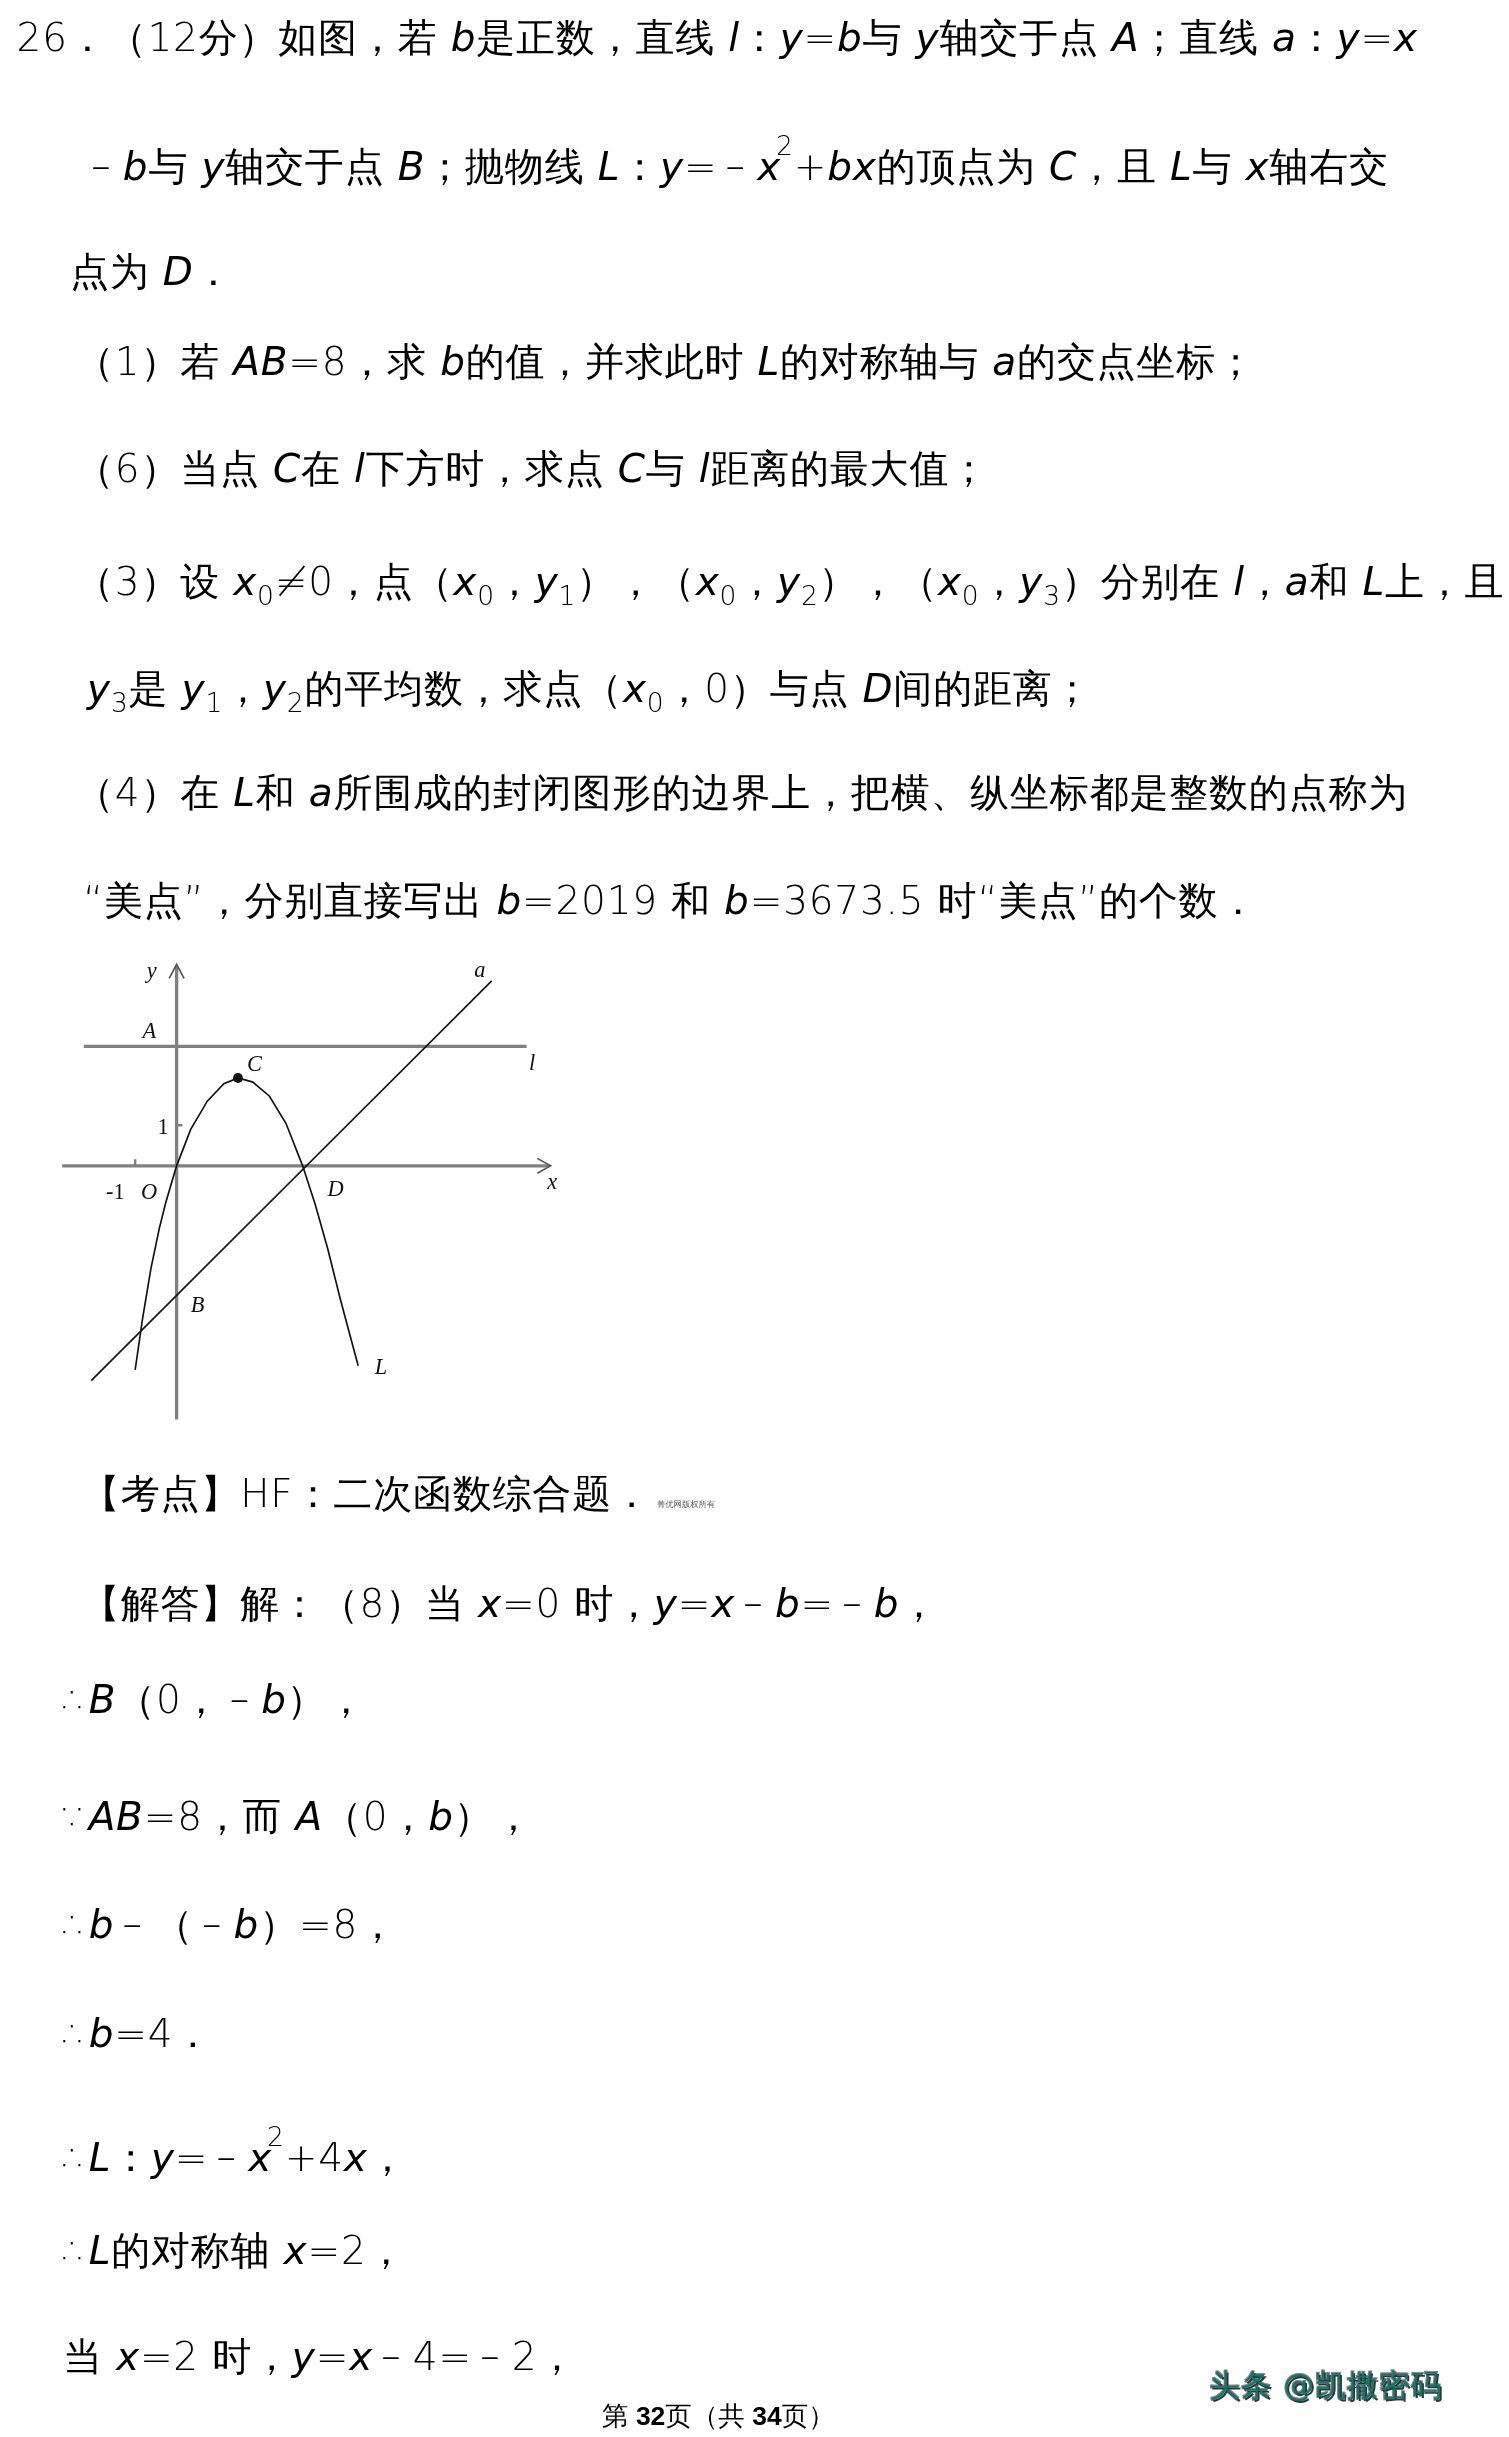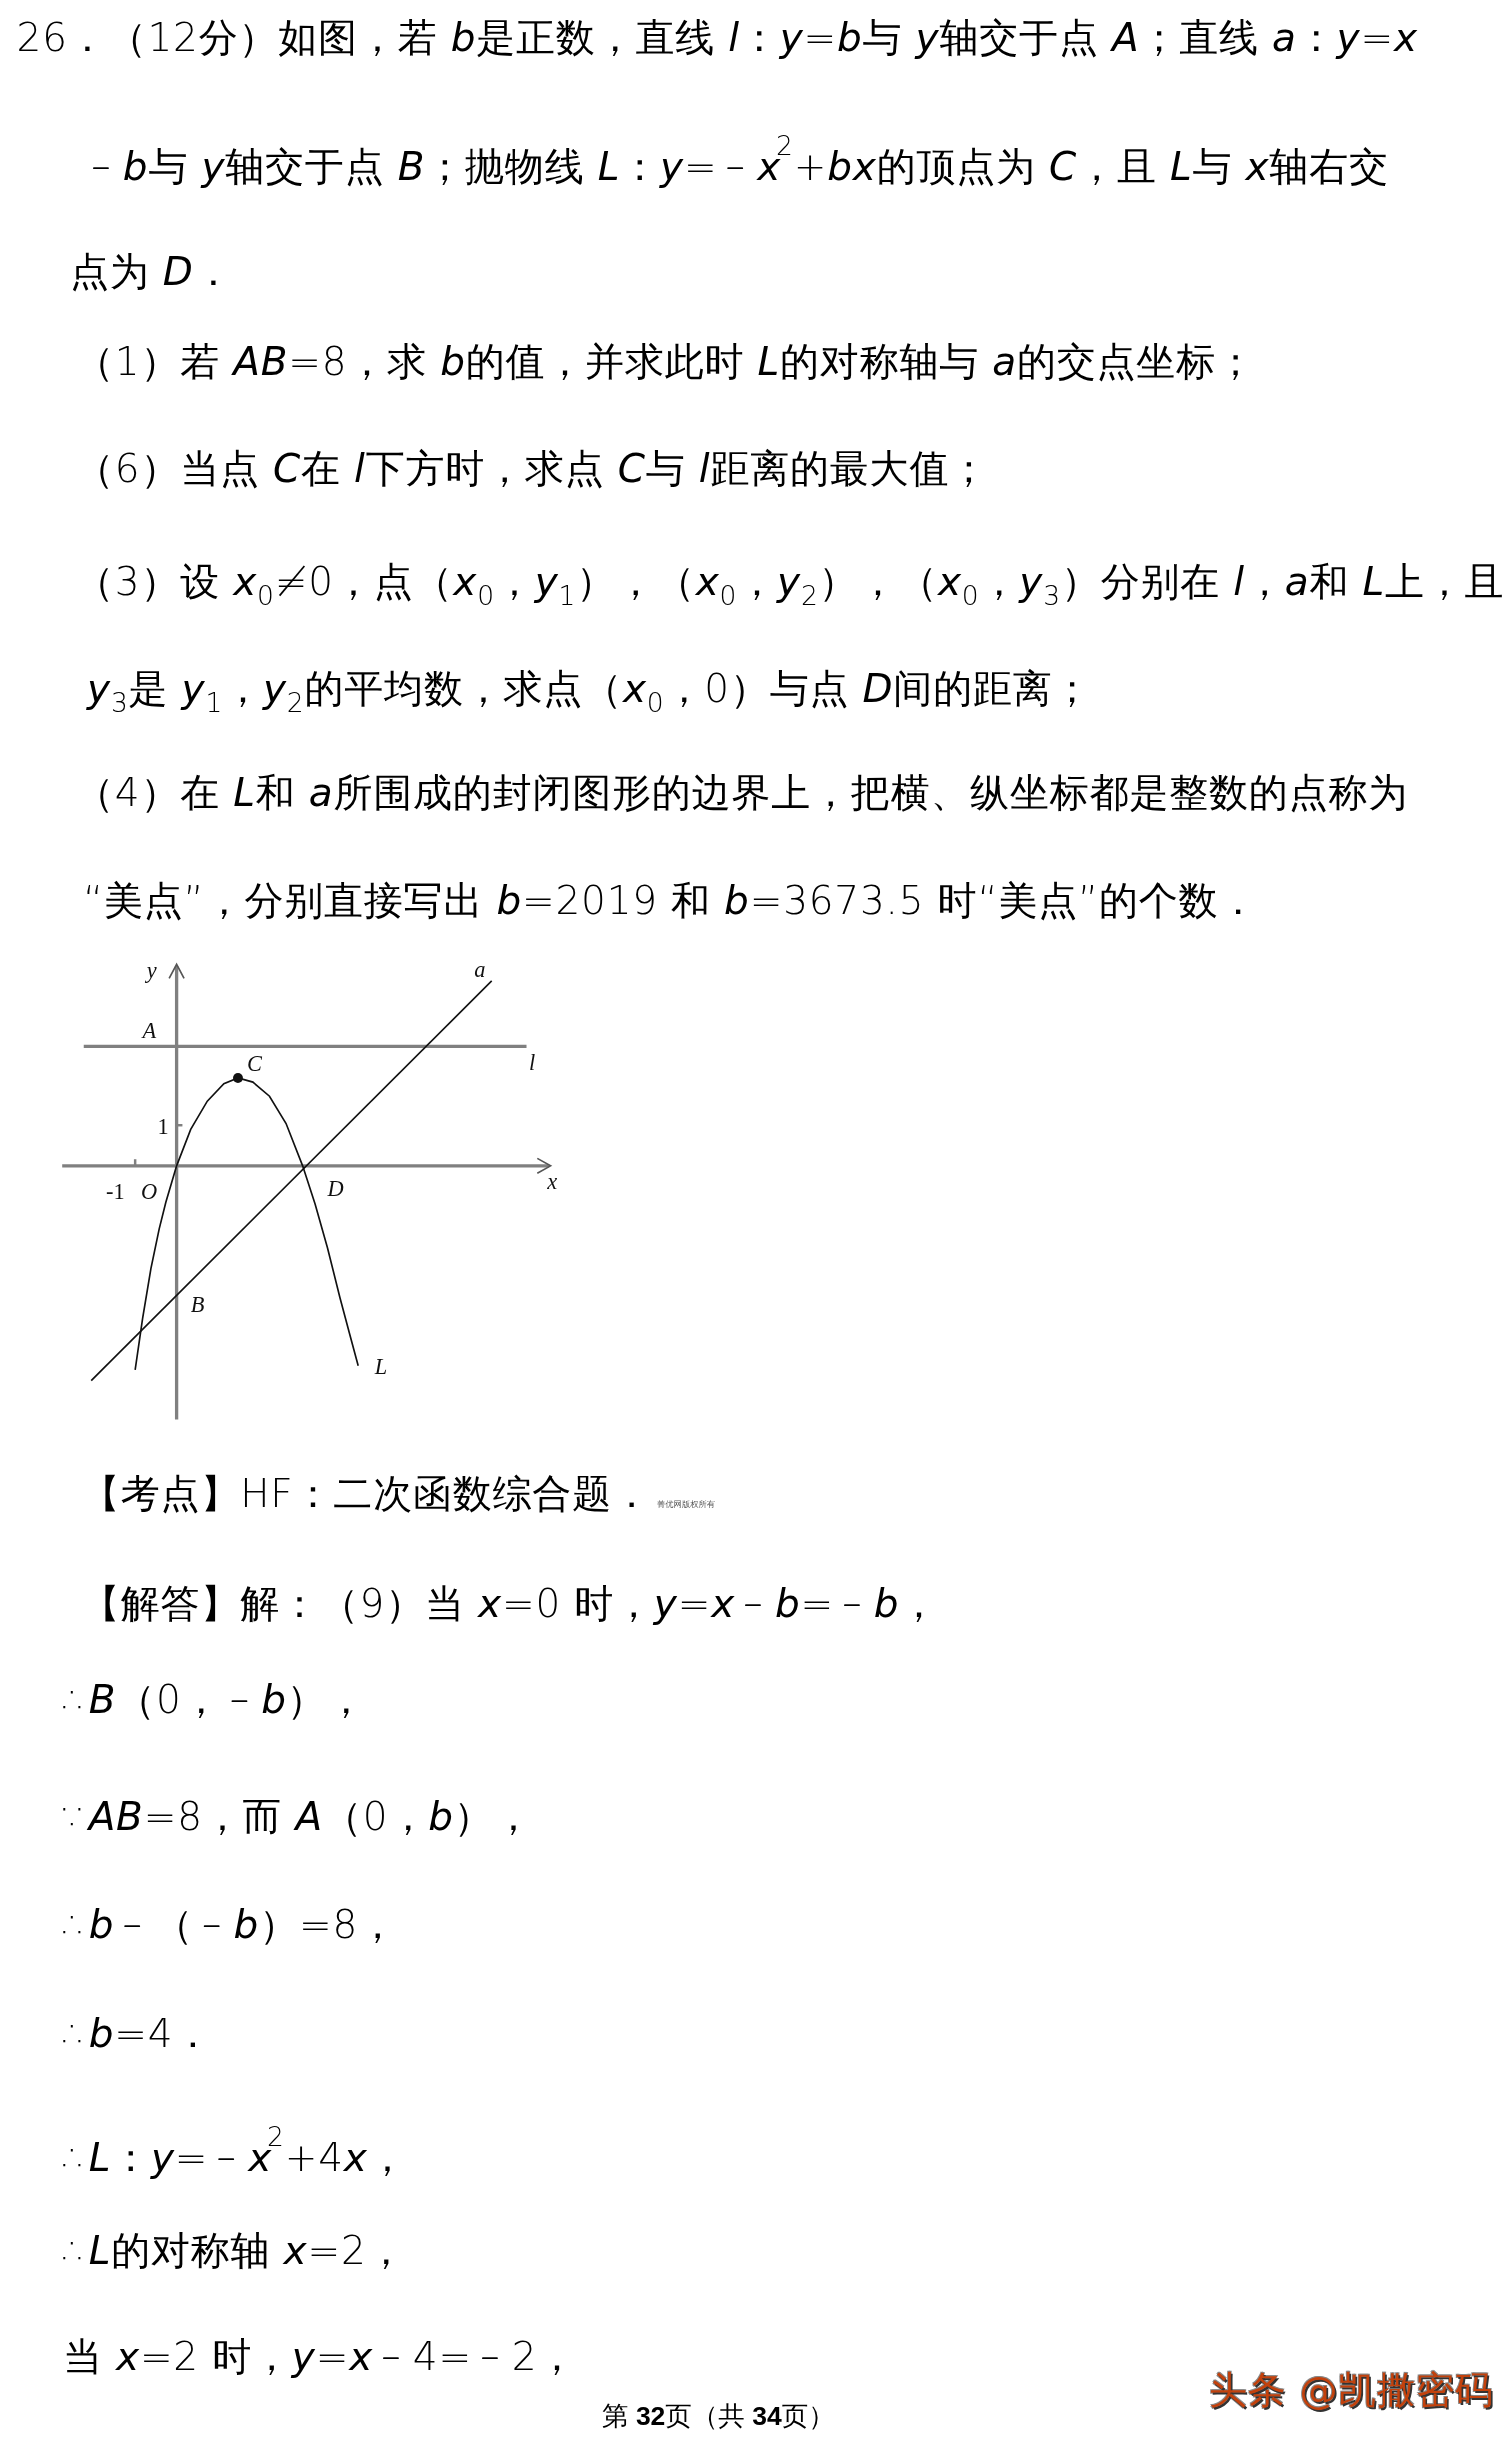--- a/index.html
+++ b/index.html
@@ -7,21 +7,21 @@
          font-family: "DejaVu Sans", "Liberation Sans", sans-serif; color: #000; }
   .line { position: absolute; white-space: nowrap; font-size: 39px; line-height: 1;
           font-weight: 300; letter-spacing: 0.8px; }
   .line .i { font-style: italic; }
   .line .sub { font-size: 26.5px; vertical-align: -10px; }
   .line .sup { font-size: 26.5px; vertical-align: 25px; margin-left: -5px; }
   #figure { position: absolute; left: 0; top: 0; width: 597px; height: 1476px; pointer-events: none; }
   #figure text { font-family: "Liberation Serif", "DejaVu Serif", serif; font-size: 27px; fill: #111; }
   #figure text.it { font-style: italic; }
   .tiny-mark { position: absolute; font-size: 8.3px; color: #555; white-space: nowrap; }
-  .brand-mark { position: absolute; font-size: 38px; color: #c2410c; white-space: nowrap;
+  .brand-mark { position: absolute; font-size: 31px; color: #0f766e; white-space: nowrap;
                 text-shadow: 1.7px 1.7px 0 #333, -0.8px -0.8px 0 #888, 0.8px -0.8px 0 #888, -0.8px 0.8px 0 #888; letter-spacing: 0.8px; }
   .footer { position: absolute; font-size: 26.5px; white-space: nowrap; font-family: Liberation Sans, sans-serif; }
   .footer .num { font-weight: bold; }
 </style>
 </head>
 <body>
 
 <div id="content">
   <div id="problem-lines">
       <div class="line" style="top: 18px; left: 16.6px;"><span>26．（12分）如图，若 </span><span class="i">b</span><span>是正数，直线 </span><span class="i">l</span><span>：</span><span class="i">y</span><span>=</span><span class="i">b</span><span>与 </span><span class="i">y</span><span>轴交于点 </span><span class="i">A</span><span>；直线 </span><span class="i">a</span><span>：</span><span class="i">y</span><span>=</span><span class="i">x</span></div>
@@ -64,21 +64,21 @@
     <text class="it" x="572" y="1178">a</text>
     <text class="it" x="638" y="1290">l</text>
     <text class="it" x="230" y="1582">B</text>
     <text class="it" x="452" y="1657">L</text>
   </svg>
 
   <div class="tiny-mark" style="left:657px; top:1499px;">菁优网版权所有</div>
 
   <div id="solution-lines">
       <div class="line" style="top: 1474px; left: 81px;"><span>【考点】HF：二次函数综合题．</span></div>
-      <div class="line" style="top: 1584px; left: 81px;"><span>【解答】解：（9）当 </span><span class="i">x</span><span>=0 时，</span><span class="i">y</span><span>=</span><span class="i">x</span><span>﹣</span><span class="i">b</span><span>=﹣</span><span class="i">b</span><span>，</span></div>
+      <div class="line" style="top: 1584px; left: 81px;"><span>【解答】解：（8）当 </span><span class="i">x</span><span>=0 时，</span><span class="i">y</span><span>=</span><span class="i">x</span><span>﹣</span><span class="i">b</span><span>=﹣</span><span class="i">b</span><span>，</span></div>
       <div class="line" style="top: 1680px; left: 63px;"><span>∴</span><span class="i">B</span><span>（0，﹣</span><span class="i">b</span><span>），</span></div>
       <div class="line" style="top: 1797px; left: 63px;"><span>∵</span><span class="i">AB</span><span>=8，而 </span><span class="i">A</span><span>（0，</span><span class="i">b</span><span>），</span></div>
       <div class="line" style="top: 1905px; left: 63px;"><span>∴</span><span class="i">b</span><span>﹣（﹣</span><span class="i">b</span><span>）=8，</span></div>
       <div class="line" style="top: 2014px; left: 63px;"><span>∴</span><span class="i">b</span><span>=4．</span></div>
       <div class="line" style="top: 2124px; left: 63px;"><span>∴</span><span class="i">L</span><span>：</span><span class="i">y</span><span>=﹣</span><span class="i">x</span><span class="sup">2</span><span>+4</span><span class="i">x</span><span>，</span></div>
       <div class="line" style="top: 2231px; left: 63px;"><span>∴</span><span class="i">L</span><span>的对称轴 </span><span class="i">x</span><span>=2，</span></div>
       <div class="line" style="top: 2337px; left: 63px;"><span>当 </span><span class="i">x</span><span>=2 时，</span><span class="i">y</span><span>=</span><span class="i">x</span><span>﹣4=﹣2，</span></div>
     </div>
 
   <div class="brand-mark" style="left:1209px; top:2365px;">头条 @凯撒密码</div>

